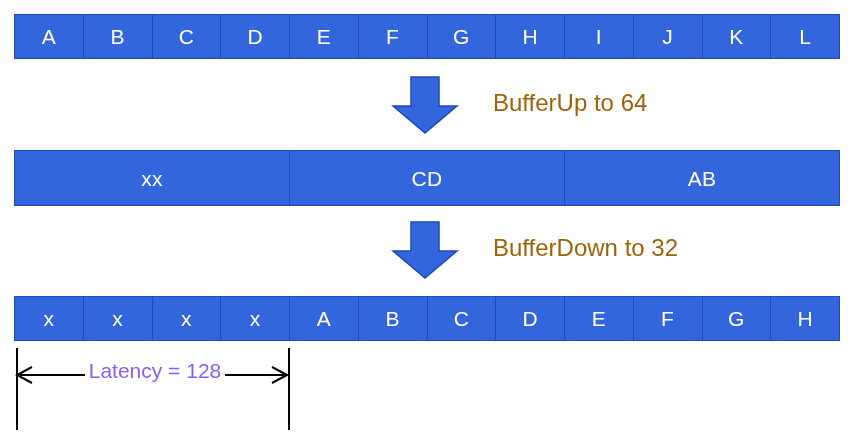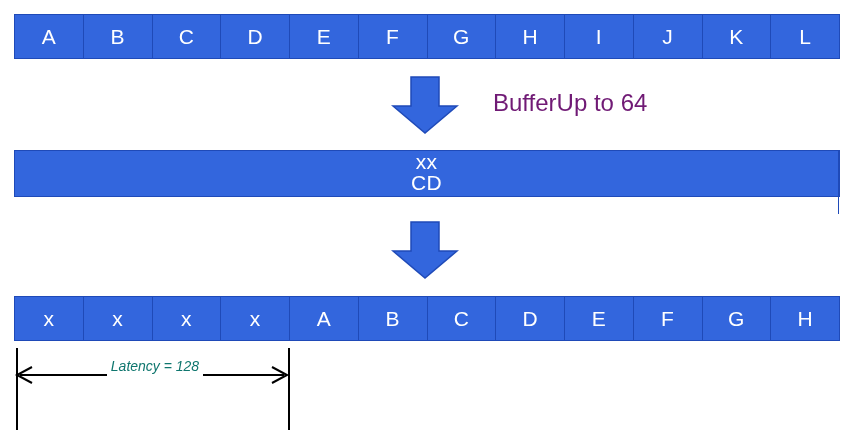--- a/index.html
+++ b/index.html
@@ -26,21 +26,21 @@
   .buffer-row {
     position: absolute;
     left: 14px;
     width: 826px;
     display: flex;
     box-sizing: border-box;
     border: 1px solid #1f4ab8;
     background: #3366dd;
   }
   .buffer-row.row-top    { top: 14px;  height: 45px; }
-  .buffer-row.row-middle { top: 150px; height: 47px; flex-direction: column; }
+  .buffer-row.row-middle { top: 150px; height: 56px; }
   .buffer-row.row-bottom { top: 296px; height: 45px; }
 
   .cell {
     flex: 1 1 0;
     box-sizing: border-box;
     border-right: 1px solid #1f4ab8;
     display: flex;
     align-items: center;
     justify-content: center;
     color: #ffffff;
@@ -58,21 +58,21 @@
     height: 58px;
   }
   .down-arrow svg { display: block; }
   .arrow-1 { left: 391px; top: 76px; }
   .arrow-2 { left: 391px; top: 221px; }
 
   
   .arrow-caption {
     position: absolute;
     font-size: 24px;
-    color: #701a75;
+    color: #a16207;
     white-space: nowrap;
     line-height: 1;
   }
   .caption-1 { left: 493px; top: 91px; }
   .caption-2 { left: 493px; top: 236px; }
 
   
   .latency-group {
     position: absolute;
     left: 0;
@@ -98,24 +98,23 @@
     height: 18px;
   }
   .latency-arrow svg { display: block; }
 
   .latency-label {
     position: absolute;
     left: 60px;
     top: 14px;
     width: 190px;
     text-align: center;
-    font-size: 14px;
+    font-size: 21px;
     line-height: 1.25;
-    color: #0f766e;
-    font-style: italic;
+    color: #8b5cf6;
   }
   .latency-label .ln { display: block; }
   .latency-label .ln1 {
     background: #ffffff;
     display: inline-block;
     padding: 0 4px;
   }
 </style>
 </head>
 <body>
@@ -141,28 +140,28 @@
     <svg width="68" height="58" viewBox="0 0 68 58" xmlns="http://www.w3.org/2000/svg">
       <polygon points="20,1 48,1 48,30 66,30 34,57 2,30 20,30" fill="#3366dd" stroke="#1f4ab8" stroke-width="1.5" stroke-linejoin="miter"></polygon>
     </svg>
   </div>
   <div class="arrow-caption caption-1">BufferUp to 64</div>
 
   <div class="buffer-row row-middle">
     <div class="cell">xx</div>
     <div class="cell">CD</div>
     <div class="cell">AB</div>
-    <div class="cell">GH</div>
   </div>
 
   <div class="down-arrow arrow-2">
     <svg width="68" height="58" viewBox="0 0 68 58" xmlns="http://www.w3.org/2000/svg">
       <polygon points="20,1 48,1 48,30 66,30 34,57 2,30 20,30" fill="#3366dd" stroke="#1f4ab8" stroke-width="1.5" stroke-linejoin="miter"></polygon>
     </svg>
   </div>
+  <div class="arrow-caption caption-2">BufferDown to 32</div>
 
   <div class="buffer-row row-bottom">
     <div class="cell">x</div>
     <div class="cell">x</div>
     <div class="cell">x</div>
     <div class="cell">x</div>
     <div class="cell">A</div>
     <div class="cell">B</div>
     <div class="cell">C</div>
     <div class="cell">D</div>

